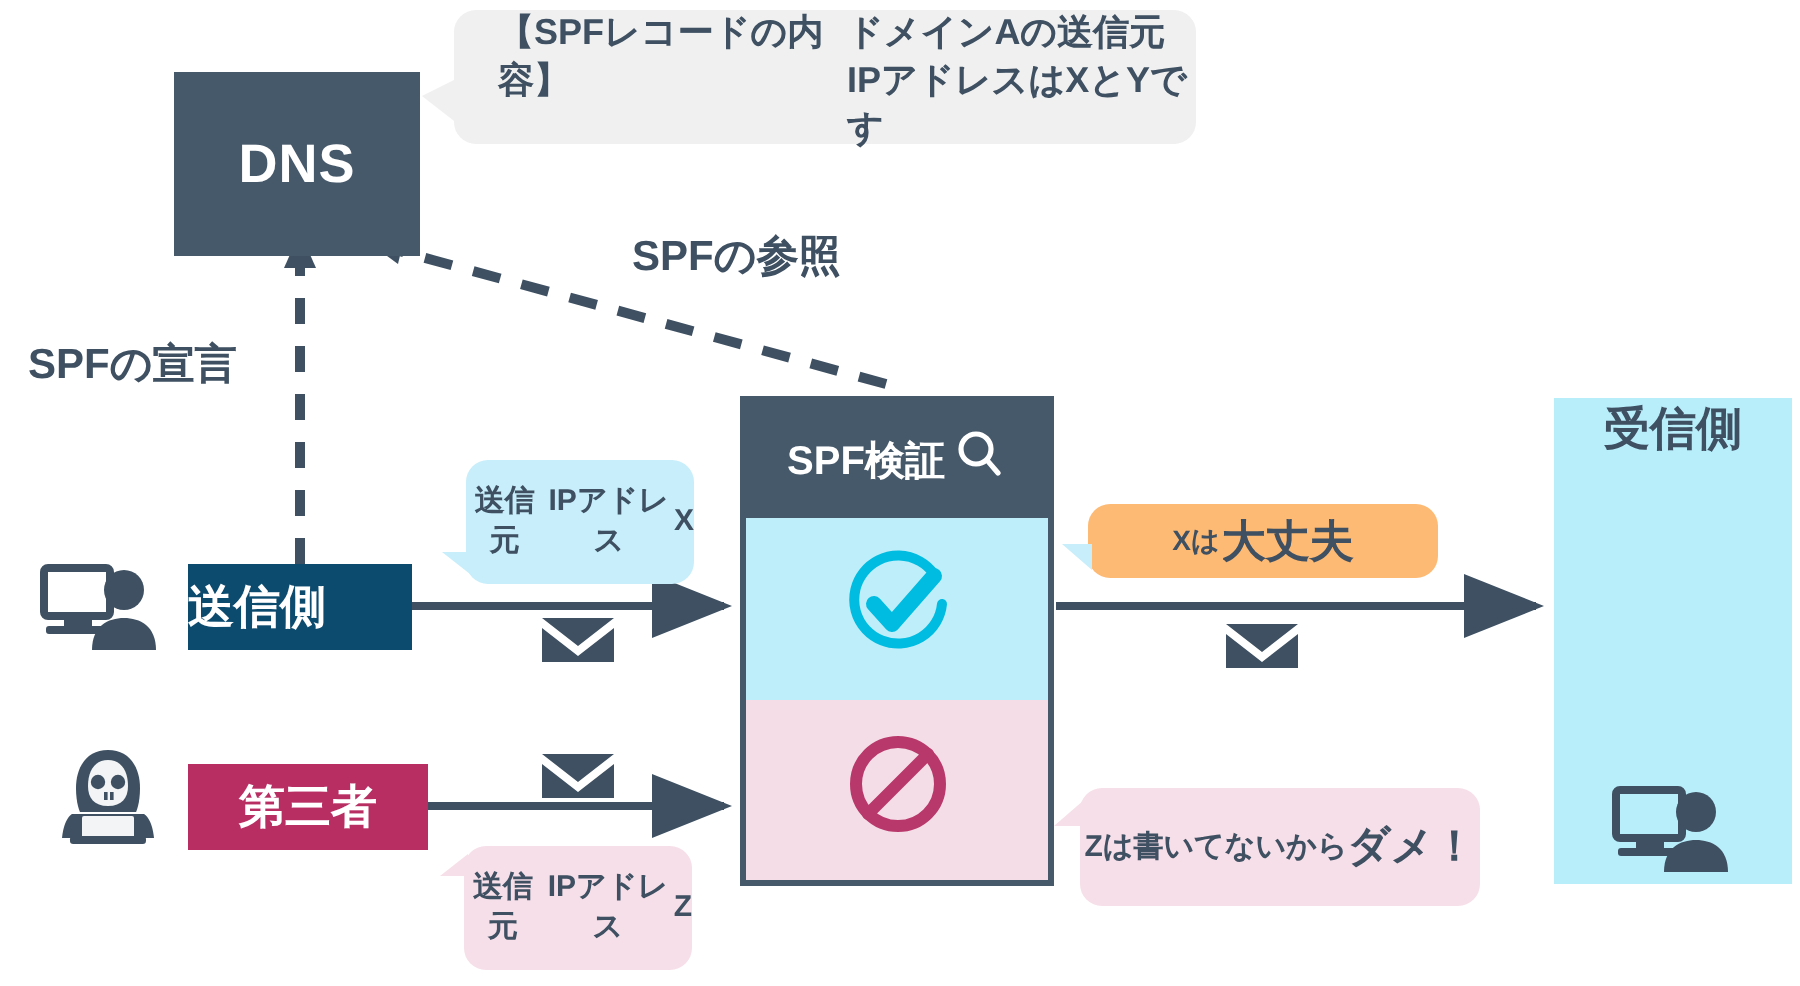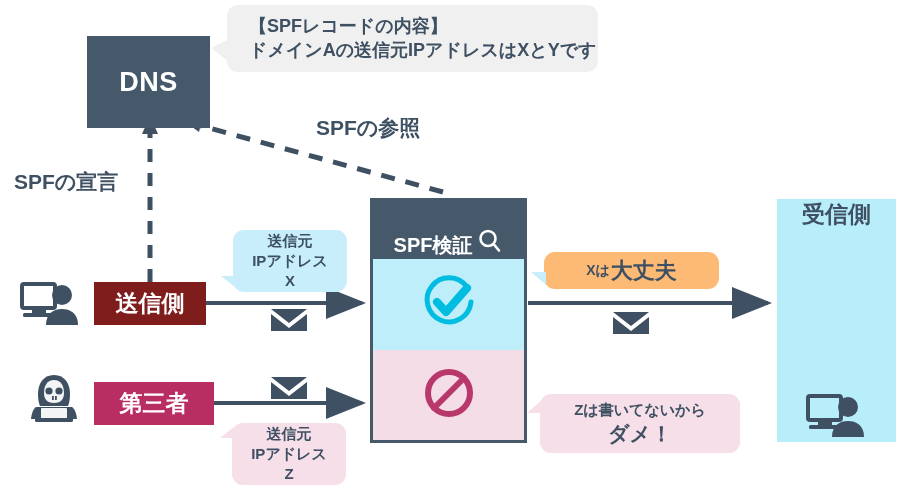--- a/index.html
+++ b/index.html
@@ -24,22 +24,22 @@
     left: 87px; top: 36px; width: 123px; height: 92px;
     background: #46596B;
     display: flex; align-items: center; justify-content: center;
     color: #ffffff;
     font-size: 27px;
     font-weight: bold;
     letter-spacing: 0.5px;
   }
   .box-sender {
     left: 94px; top: 282px; width: 112px; height: 43px;
-    background: #7f1d1d;
-    display: flex; align-items: center; justify-content: center;
+    background: #0c4a6e;
+    display: flex; align-items: center; 
     color: #ffffff;
     font-size: 23px;
     font-weight: bold;
   }
   .box-third {
     left: 94px; top: 382px; width: 120px; height: 43px;
     background: #B82D62;
     display: flex; align-items: center; justify-content: center;
     color: #ffffff;
     font-size: 23px;
@@ -63,21 +63,21 @@
     left: 370px; top: 198px; width: 157px; height: 245px;
     border: 3px solid #46596B;
     box-sizing: border-box;
     display: flex; flex-direction: column;
     background: #fff;
   }
   .spf-header {
     height: 58px;
     background: #46596B;
     color: #fff;
-    display: flex; align-items: flex-end; justify-content: center;
+    display: flex; align-items: center; justify-content: center;
     gap: 5px;
     font-size: 20px;
     font-weight: bold;
   }
   .spf-ok {
     flex: 1;
     background: #BDEEFA;
     display: flex; align-items: center; justify-content: center;
   }
   .spf-ng {
@@ -86,21 +86,21 @@
     display: flex; align-items: center; justify-content: center;
   }
 
   
   .bubble {
     box-sizing: border-box;
     border-radius: 11px;
     text-align: center;
     color: #3E5062;
     line-height: 1.32;
-    display: flex; flex-direction: column;
+    display: flex; flex-direction: row;
     align-items: center; justify-content: center;
   }
   .bubble .tail {
     position: absolute;
     width: 0; height: 0;
   }
 
   .bub-dns {
     left: 227px; top: 5px; width: 371px; height: 67px;
     background: #F0F0F0;

